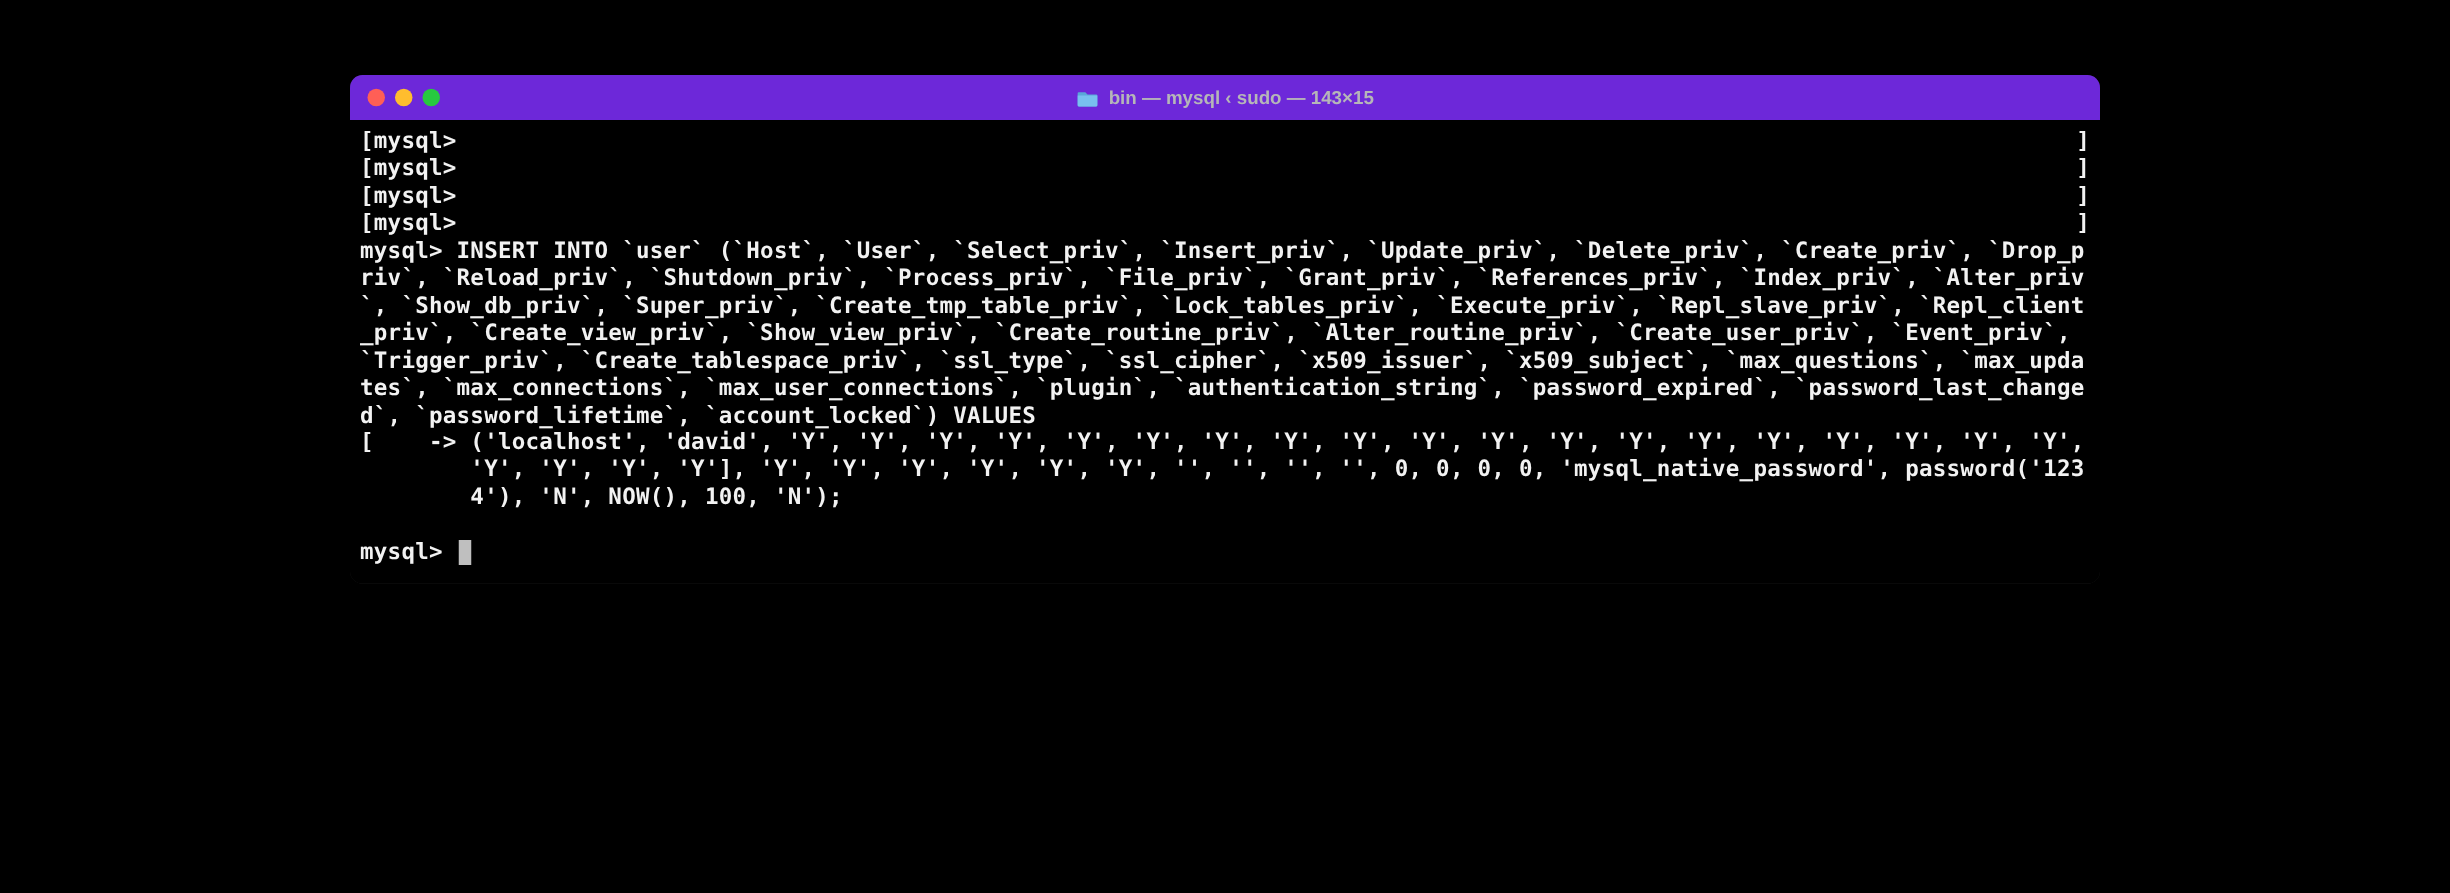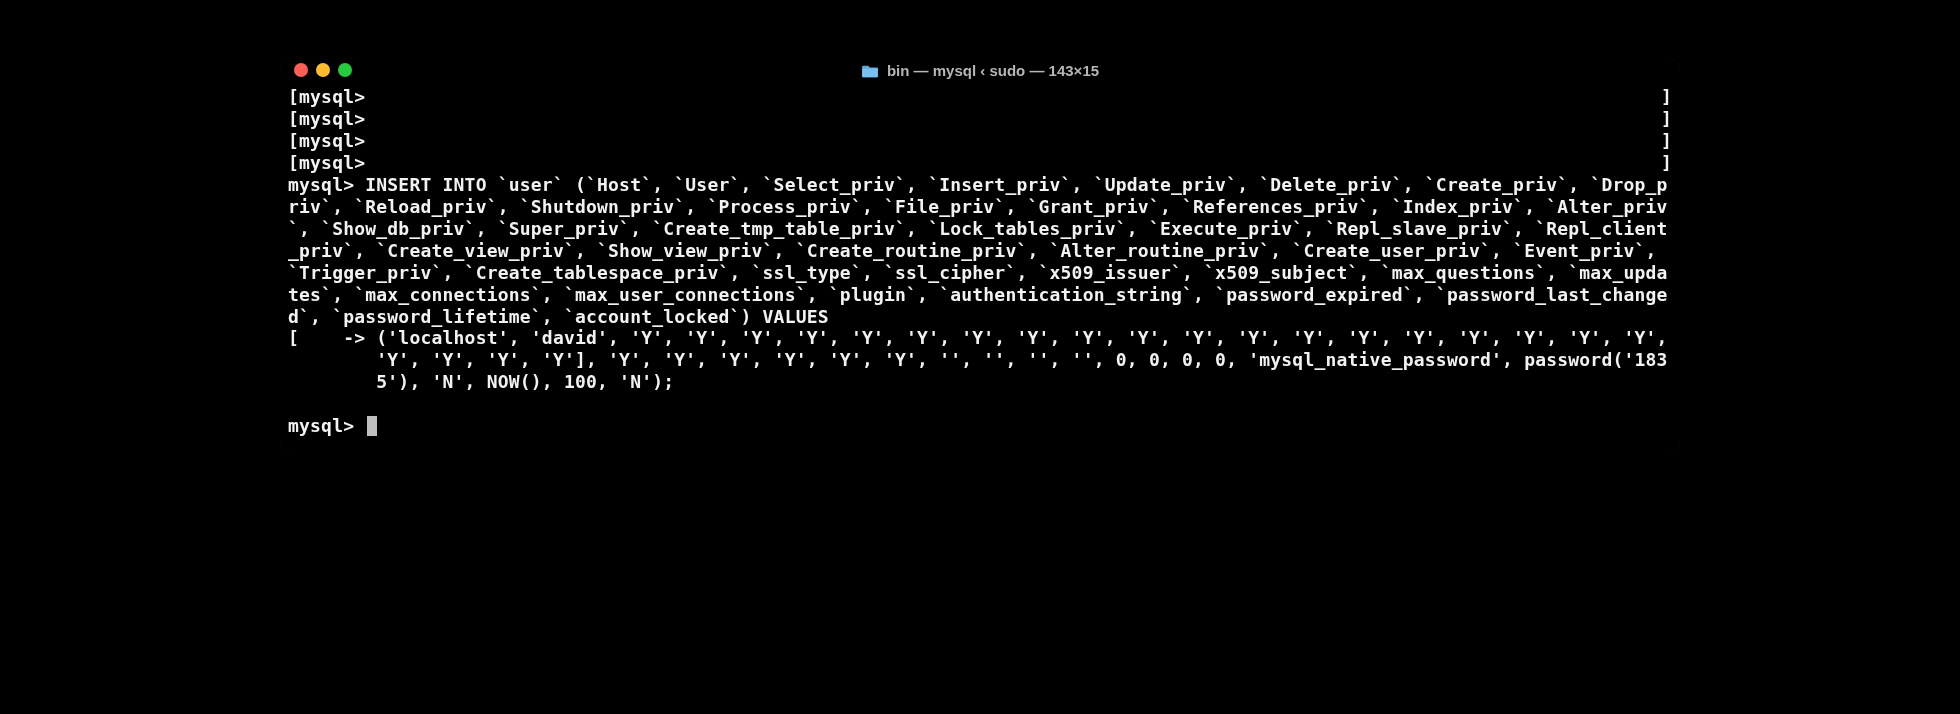--- a/index.html
+++ b/index.html
@@ -14,22 +14,22 @@
     font-family: "SF Mono", "Menlo", "Monaco", "Consolas", monospace;
   }
   .window {
     width: 1400px;
     background: #1e1e1e;
     border-radius: 10px;
     box-shadow: 0 20px 60px rgba(0,0,0,0.7);
     overflow: hidden;
   }
   .titlebar {
-    background: #000000;
-    height: 20px;
+    background: #6d28d9;
+    height: 36px;
     display: flex;
     align-items: center;
     position: relative;
     padding: 0 14px;
   }
   .traffic-lights {
     display: flex;
     gap: 8px;
     align-items: center;
   }
@@ -112,17 +112,17 @@
   </div>
 
   <div class="terminal-body">
     <div id="empty-prompts">
         <div class="line"><span class="lbracket">[</span><span class="content">mysql&gt;</span><span class="rbracket">]</span></div>
         <div class="line"><span class="lbracket">[</span><span class="content">mysql&gt;</span><span class="rbracket">]</span></div>
         <div class="line"><span class="lbracket">[</span><span class="content">mysql&gt;</span><span class="rbracket">]</span></div>
         <div class="line"><span class="lbracket">[</span><span class="content">mysql&gt;</span><span class="rbracket">]</span></div>
       </div>
     <div class="line"><span class="content">mysql&gt; INSERT INTO `user` (`Host`, `User`, `Select_priv`, `Insert_priv`, `Update_priv`, `Delete_priv`, `Create_priv`, `Drop_priv`, `Reload_priv`, `Shutdown_priv`, `Process_priv`, `File_priv`, `Grant_priv`, `References_priv`, `Index_priv`, `Alter_priv`, `Show_db_priv`, `Super_priv`, `Create_tmp_table_priv`, `Lock_tables_priv`, `Execute_priv`, `Repl_slave_priv`, `Repl_client_priv`, `Create_view_priv`, `Show_view_priv`, `Create_routine_priv`, `Alter_routine_priv`, `Create_user_priv`, `Event_priv`, `Trigger_priv`, `Create_tablespace_priv`, `ssl_type`, `ssl_cipher`, `x509_issuer`, `x509_subject`, `max_questions`, `max_updates`, `max_connections`, `max_user_connections`, `plugin`, `authentication_string`, `password_expired`, `password_last_changed`, `password_lifetime`, `account_locked`) VALUES</span></div>
-    <div class="line"><span class="lbracket">[    -&gt; </span><span class="content">('localhost', 'david', 'Y', 'Y', 'Y', 'Y', 'Y', 'Y', 'Y', 'Y', 'Y', 'Y', 'Y', 'Y', 'Y', 'Y', 'Y', 'Y', 'Y', 'Y', 'Y', 'Y', 'Y', 'Y', 'Y'], 'Y', 'Y', 'Y', 'Y', 'Y', 'Y', '', '', '', '', 0, 0, 0, 0, 'mysql_native_password', password('1835'), 'N', NOW(), 100, 'N');</span></div>
+    <div class="line"><span class="lbracket">[    -&gt; </span><span class="content">('localhost', 'david', 'Y', 'Y', 'Y', 'Y', 'Y', 'Y', 'Y', 'Y', 'Y', 'Y', 'Y', 'Y', 'Y', 'Y', 'Y', 'Y', 'Y', 'Y', 'Y', 'Y', 'Y', 'Y', 'Y'], 'Y', 'Y', 'Y', 'Y', 'Y', 'Y', '', '', '', '', 0, 0, 0, 0, 'mysql_native_password', password('1234'), 'N', NOW(), 100, 'N');</span></div>
     <div class="line"><span class="content">&nbsp;</span></div>
     <div class="line"><span class="content"><span>mysql&gt; </span><span class="cursor"></span></span></div>
   </div>
 </div>
 
 </body></html>

